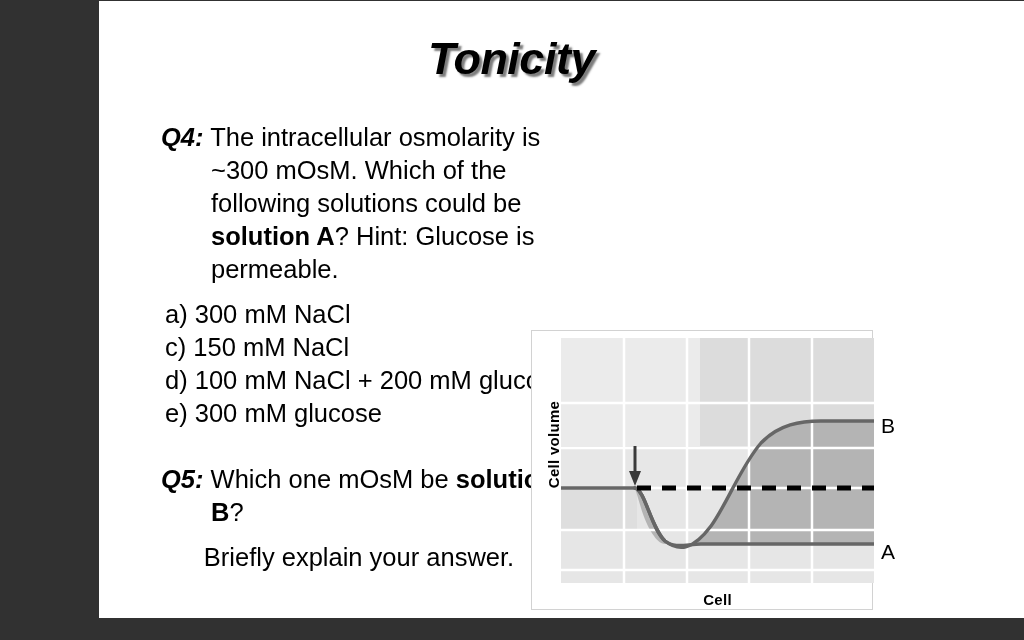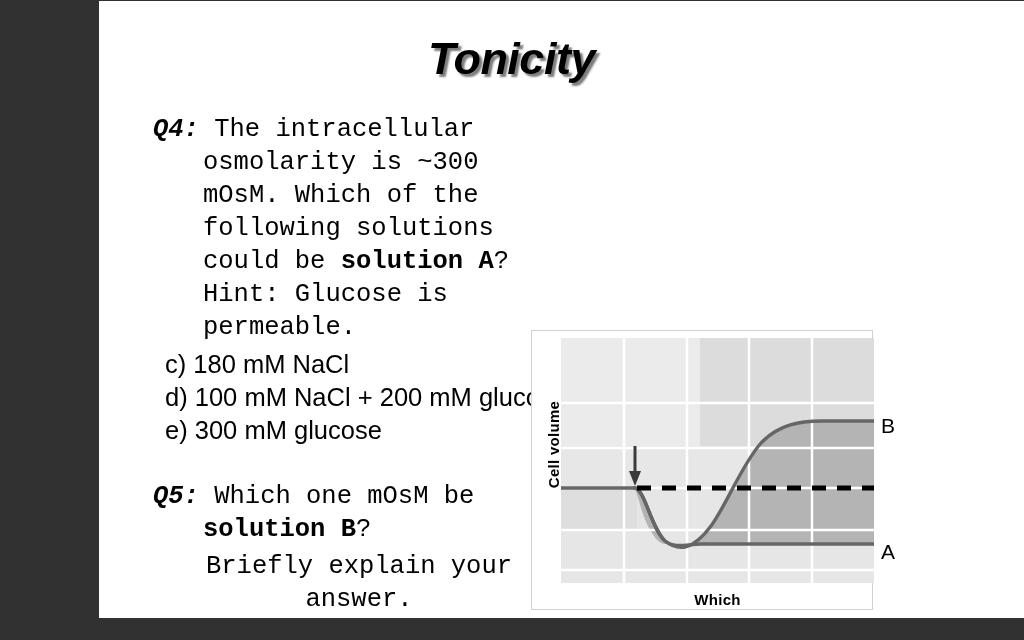--- a/index.html
+++ b/index.html
@@ -37,21 +37,21 @@
   
   #text-col {
     position: absolute;
     left: 50px;
     top: 108px;
     width: 420px;
     color: #000;
     font-size: 25.5px;
     line-height: 33px;
   }
-  .q-block { margin: 4px; font-family: Liberation Mono, monospace; }
+  .q-block { margin: 12px; }
   .q-tag {
     font-weight: bold;
     font-style: italic;
   }
   .bold { font-weight: bold; }
   #q4-body {
     text-indent: 0;
     padding-left: 50px;
   }
   #q4-body .q-tag { margin-left: -50px; }
@@ -138,38 +138,39 @@
 
   <div id="slide-title">Tonicity</div>
 
   <div id="text-col">
 
     <div id="q4-body" class="q-block">
       <span class="q-tag">Q4:</span><span> The intracellular osmolarity is ~300 mOsM. Which of the following solutions could be </span><span class="bold">solution A</span><span>? Hint: Glucose is permeable.</span>
     </div>
 
     <ul id="options">
-      <li>c) 180 mM NaCl</li>
+      <li>a) 300 mM NaCl</li>
+      <li>c) 150 mM NaCl</li>
       <li>d) 100 mM NaCl + 200 mM glucose</li>
       <li>e) 300 mM glucose</li>
     </ul>
 
     <div id="q5-wrap" class="q-block">
       <span class="q-tag">Q5:</span><span> Which one mOsM be </span><span class="bold">solution B</span><span>?</span>
     </div>
 
     <div id="q5-followup" class="q-block">Briefly explain your answer.</div>
 
   </div>
 
   <div id="figure">
     <div id="fig-frame"></div>
 
     <div id="y-axis-label">Cell volume</div>
-    <div id="x-axis-label">Which</div>
+    <div id="x-axis-label">Cell</div>
 
     <svg id="plot-svg" viewBox="0 0 313 245" preserveAspectRatio="none">
       <defs>
         <clipPath id="plotclip">
           <rect x="0" y="0" width="313" height="245"></rect>
         </clipPath>
       </defs>
 
       <g clip-path="url(#plotclip)">
 

